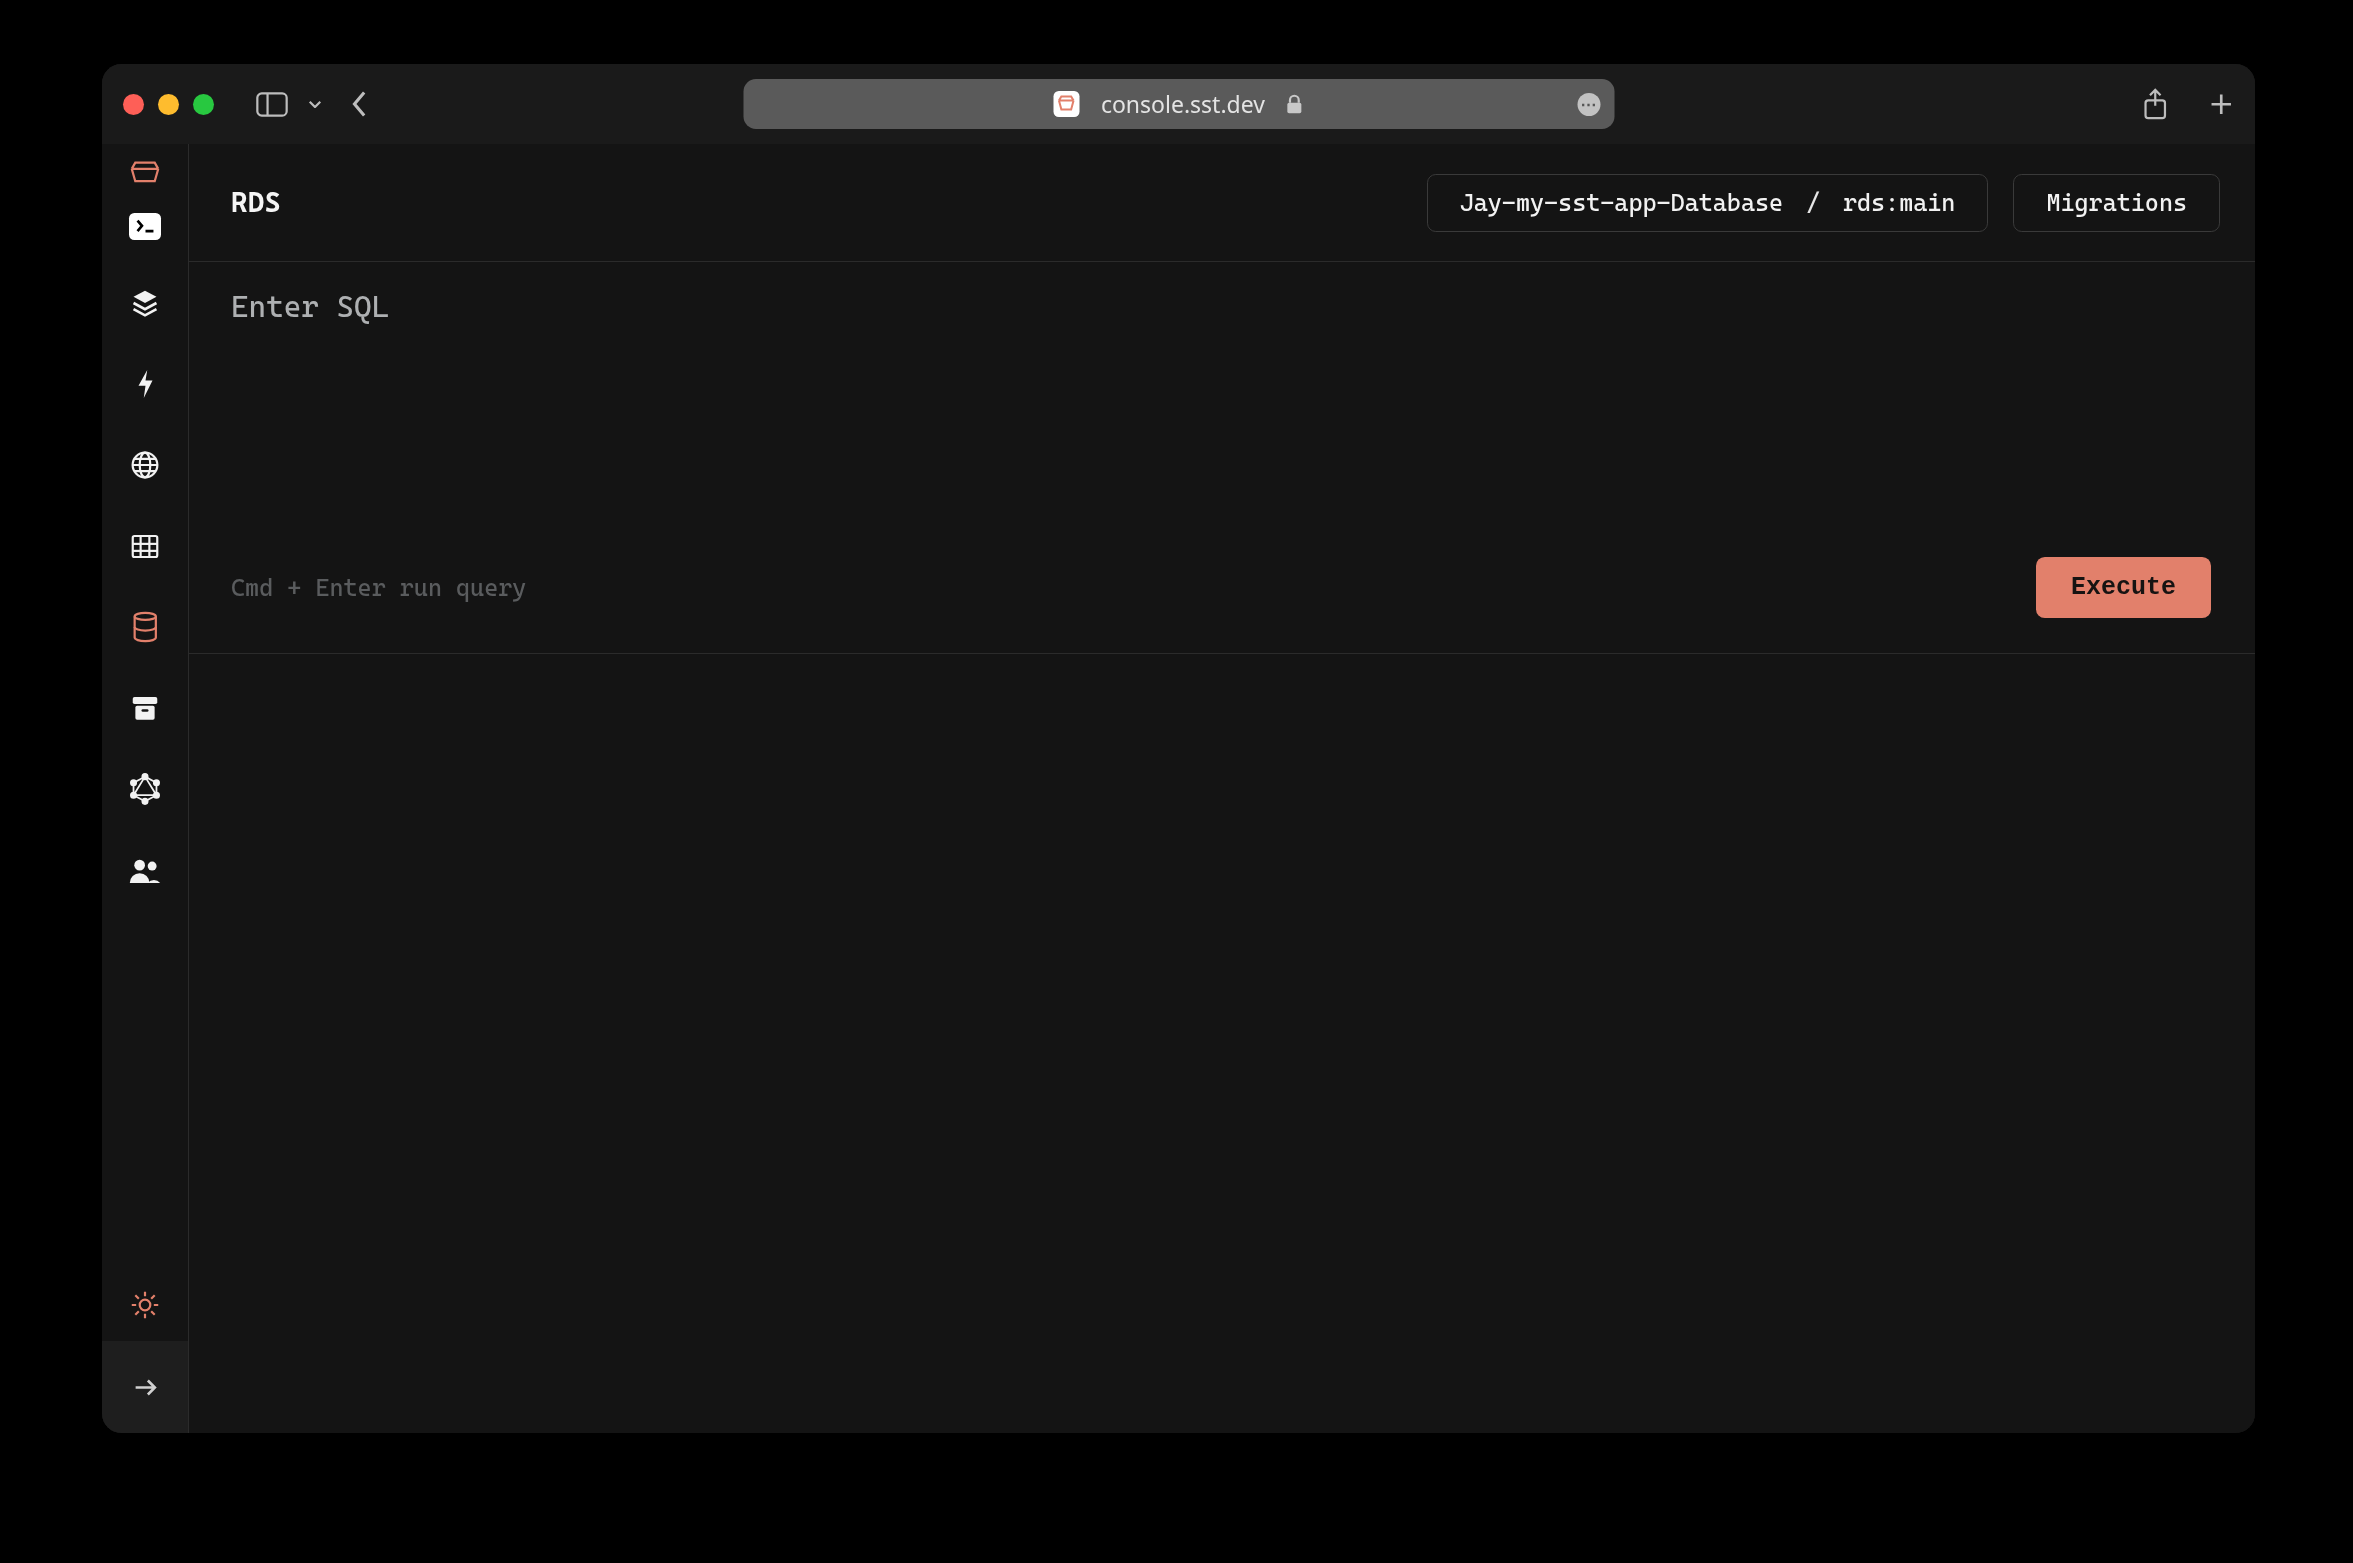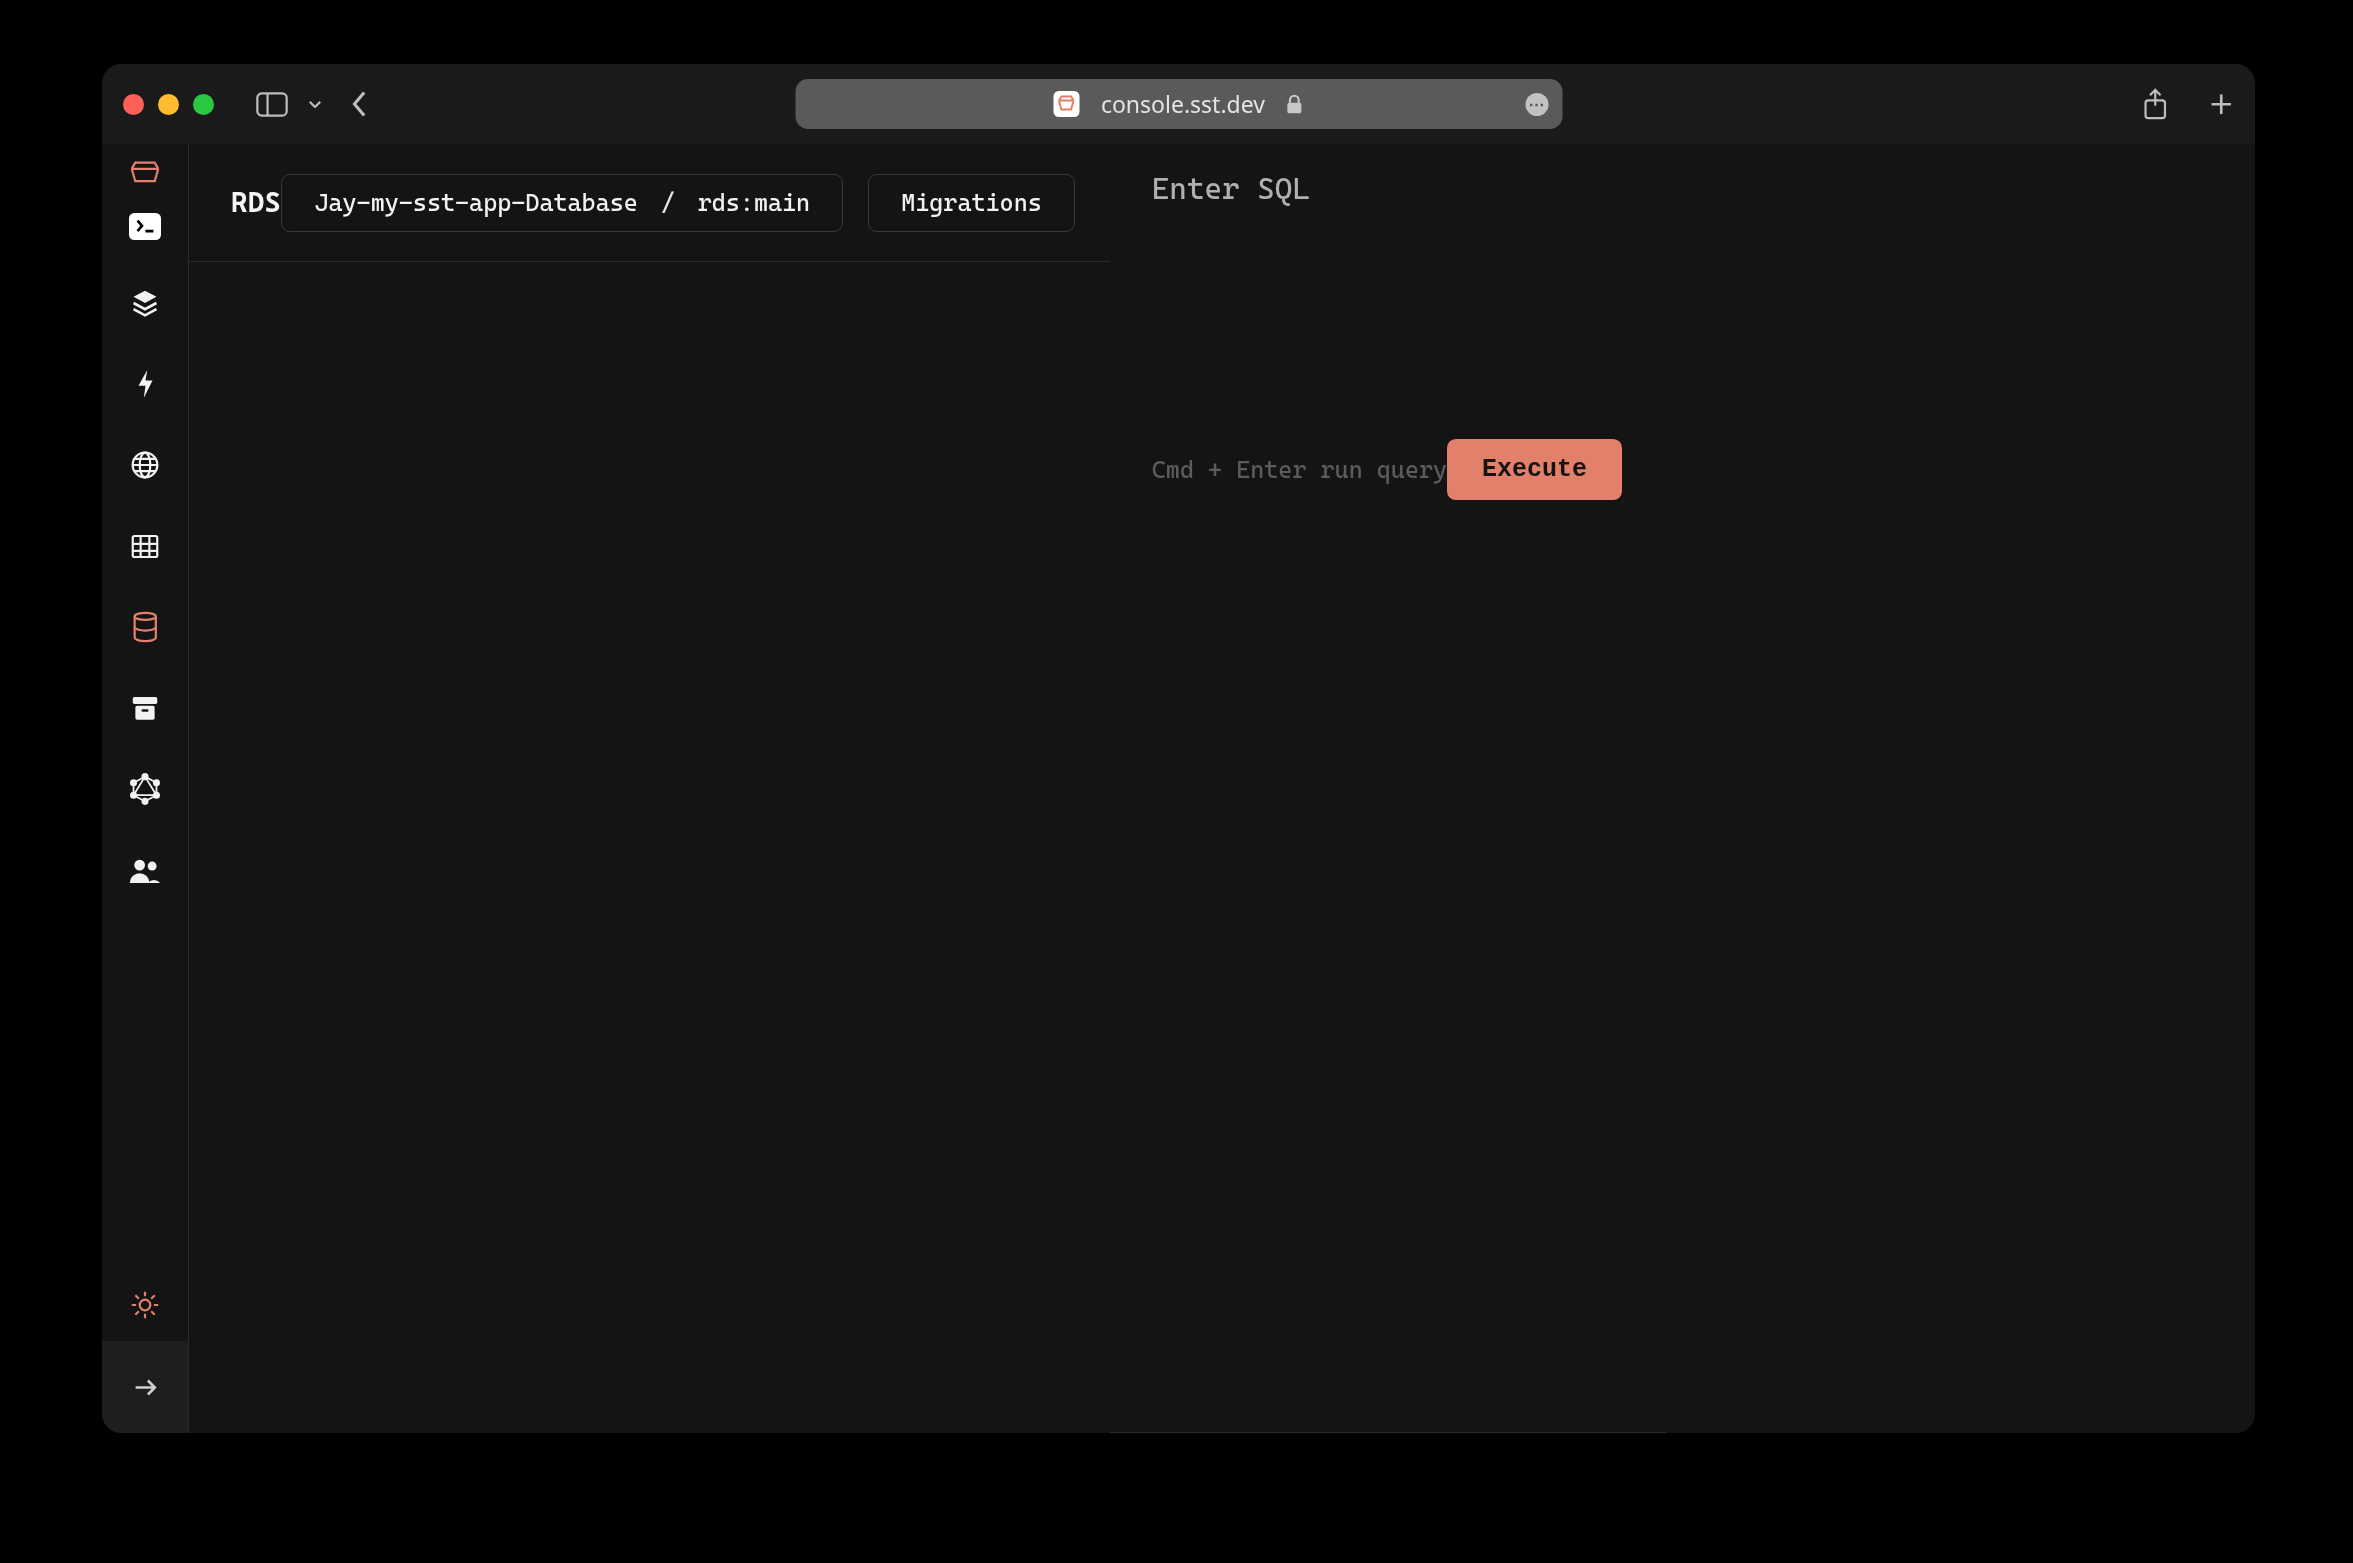--- a/index.html
+++ b/index.html
@@ -38,21 +38,21 @@
 .dot.green { background: #28c840; }
 .tb-group { display: flex; align-items: center; gap: 19.5px; margin-left: 42px; }
 .tb-icon { color: #bdbdbd; display:flex; align-items:center; }
 .chev-down { color: #bdbdbd; font-size: 16px; }
 .back-btn { color: #bdbdbd; margin-left: 28px; display:flex; align-items:center; cursor:pointer; }
 .addr {
   position: absolute;
   left: 50%;
   transform: translateX(-50%);
   height: 50px;
-  width: 767px;
+  width: 871px;
   background: #5a5a5a;
   border-radius: 12.4px;
   display: flex;
   align-items: center;
   justify-content: center;
   gap: 21px;
   color: #e4e4e4;
   font-size: 23px;
   font-family: -apple-system, system-ui, sans-serif;
 }
@@ -80,21 +80,21 @@
   padding-top: 16px;
 }
 .sb-logo { color: #e2806b; margin-bottom: 26.5px; display:flex; }
 .sb-items { display:flex; flex-direction:column; gap: 46px; align-items:center; }
 .sb-item { width: 35px; height: 35px; display:flex; align-items:center; justify-content:center; color:#f2f2f2; cursor:pointer; }
 .sb-item.accent { color: #e2806b; }
 .sb-item.white-box { background:#fff; border-radius:5.3px; color:#000; width:32px; height:26.5px; }
 .sb-bottom { margin-top:auto; display:flex; flex-direction:column; align-items:center; width:100%; }
 .sb-theme { color:#e2806b; padding:21px 0; cursor:pointer; }
 .sb-collapse { width:100%; height:92px; background:#1e1e1e; display:flex; align-items:center; justify-content:center; color:#d0d0d0; cursor:pointer; }
-.main { flex:1; display:flex; flex-direction:row; background:#141414; }
+.main { flex:1; display:flex; flex-direction:column; background:#141414; }
 .header {
   height: 118px;
   border-bottom: 0.9px solid #2b2b2b;
   display:flex; align-items:center;
   padding: 0 35px 0 42px;
 }
 .page-title { color:#f5f5f5; font-size:28px; font-weight:700; letter-spacing:0.4px; }
 .header-right { margin-left:auto; display:flex; gap:25px;justify-content:space-between; }
 .pill {
   border:0.9px solid #3a3a3a;

